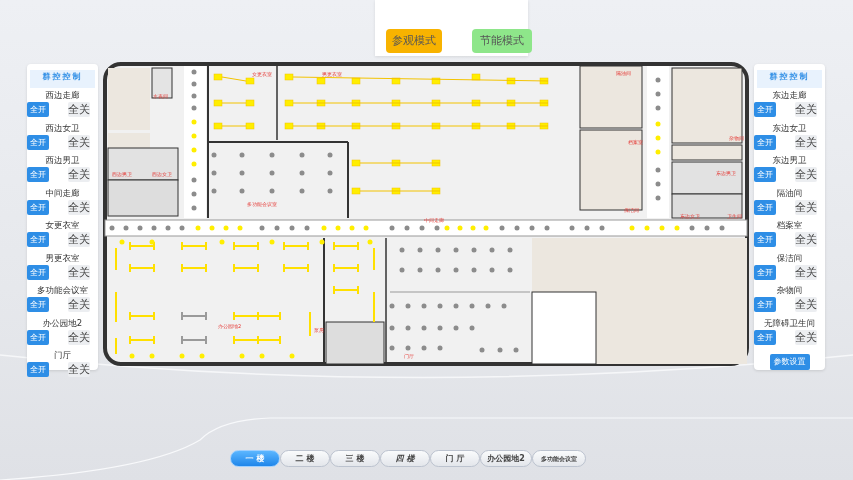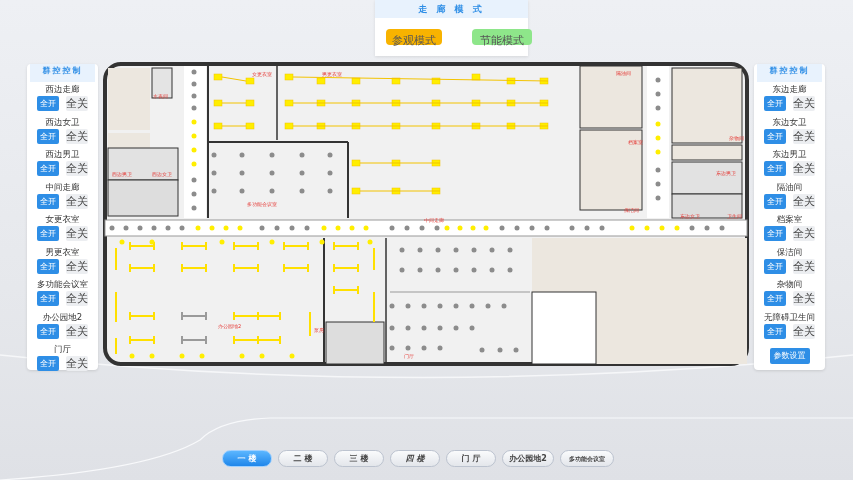--- a/index.html
+++ b/index.html
@@ -1,49 +1,48 @@
 <!DOCTYPE html>
 <html><head>
 <meta charset="utf-8">
 <style>
 *{box-sizing:border-box;margin:0;padding:0}
 html,body{width:853px;height:480px;overflow:hidden}
 body{font-family:"DejaVu Sans","Liberation Sans",sans-serif;background:linear-gradient(180deg,#eef0f4 0%,#e6e8ec 60%,#dfe1e6 100%);position:relative}
 .bg-curve{position:absolute;left:0;top:0;width:853px;height:480px;pointer-events:none}
 .mode-panel{position:absolute;left:375px;top:0;width:153px;height:56px;background:#fff;box-shadow:0 1px 3px rgba(0,0,0,.1)}
 .mode-title{height:18px;background:#e8f2fd;color:#2e8ee6;font-size:9px;font-weight:bold;text-align:center;line-height:18px;letter-spacing:3px}
-.mode-btn{position:absolute;top:29px;height:16px;border-radius:4px;font-size:11px;line-height:24px;text-align:center;color:#555}
+.mode-btn{position:absolute;top:29px;height:24px;border-radius:4px;font-size:11px;line-height:24px;text-align:center;color:#555}
 .mode-btn.a{left:11px;width:56px;background:#f8b300}
 .mode-btn.b{left:97px;width:60px;background:#8ee68a}
 .side{position:absolute;top:64px;width:71px;background:#fff;border-radius:4px;box-shadow:0 1px 3px rgba(0,0,0,.12);padding-bottom:6px}
 .side.l{left:27px;height:306px}
 .side.r{left:754px;height:306px}
-.side-title{margin:0 3px 0;height:18px;background:#e8f2fd;color:#2e8ee6;font-size:8px;font-weight:bold;text-align:center;line-height:14px;letter-spacing:2px}
+.side-title{margin:6px 3px 0;height:18px;background:#e8f2fd;color:#2e8ee6;font-size:8px;font-weight:bold;text-align:center;line-height:14px;letter-spacing:2px}
 .grp{text-align:center;height:32.5px}
 .grp-name{font-size:8.5px;color:#333;height:14px;line-height:14px;white-space:nowrap}
-.grp-btns{display:flex;justify-content:center;gap:7px}
+.grp-btns{display:flex;gap:19px}
 .on{width:22px;height:15px;background:#2e8ee6;color:#fff;font-size:8px;line-height:15px;border-radius:2px;text-align:center}
 .off{width:22px;height:15px;background:#eceef1;color:#444;font-size:11px;line-height:15px;border-radius:2px;text-align:center}
 .param{margin:6px auto 12px;width:40px;height:16px;background:#2e8ee6;color:#fff;font-size:8px;line-height:16px;border-radius:2px;text-align:center}
 .plan{position:absolute;left:102px;top:60px;width:648px;height:308px}
-.floorbar{position:absolute;left:222px;top:450px;display:flex;gap:6px}
+.floorbar{position:absolute;left:230px;top:450px;display:flex;}
 .fb{height:17px;border-radius:9px;border:1px solid #bcc3cf;background:linear-gradient(#fafbfc,#e3e6eb);color:#444;font-size:8px;font-weight:bold;text-align:center;line-height:15px}
 .fb.act{background:linear-gradient(#5bb6ff,#1f86ea);color:#fff;border-color:#9fd0ff}
 .rl{font-size:5px;fill:#e53935}
 </style>
 </head>
 <body>
 
 <svg class="bg-curve" viewBox="0 0 853 480">
   <path d="M0 355 Q420 400 853 355" stroke="#f6f7f9" stroke-width="1.5" fill="none"></path>
   <path d="M0 480 Q150 470 200 440 Q220 420 270 418 L853 418" stroke="#f8f9fb" stroke-width="1.2" fill="none"></path>
 </svg>
 
 <div class="mode-panel">
-  <div class="mode-title">走 廊 模 式</div>
   <div class="mode-btn a">参观模式</div>
   <div class="mode-btn b">节能模式</div>
 </div>
 
 <div class="side l">
   <div class="side-title">群控控制</div>
   <div id="lgroups">
       <div class="grp">
         <div class="grp-name">西边走廊</div>
         <div class="grp-btns">

